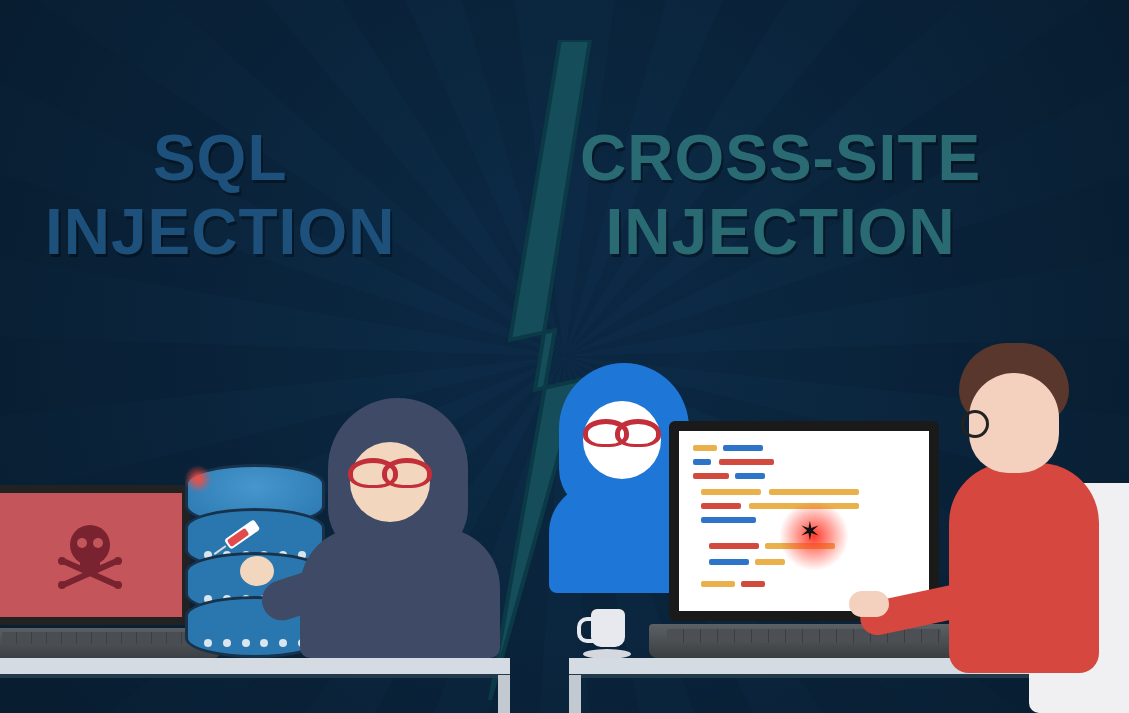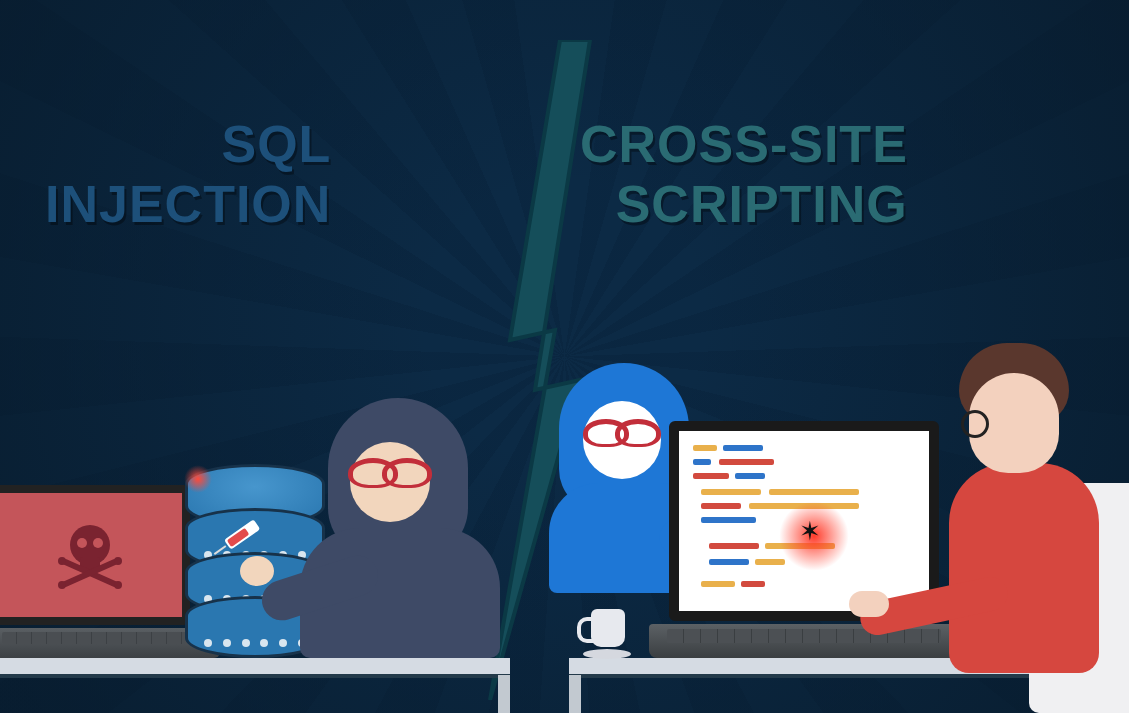--- a/index.html
+++ b/index.html
@@ -23,26 +23,27 @@
     opacity: 0.9;
   }
   .darken-edges {
     position: absolute; inset:0;
     background: radial-gradient(circle at 50% 45%, rgba(12,42,69,0) 20%, rgba(7,25,41,0.7) 95%);
   }
   
   .title {
     position: absolute;
     font-weight: 900;
-    font-size: 52px;
+    font-size: 64px;
     line-height: 1.15;
     letter-spacing: 1px;
-    text-align: right;
+    text-align: center;
     text-shadow: 2px 3px 0 rgba(0,0,0,0.35);
     white-space: pre;
+    margin-top: 7px;
   }
   .title-left {
     left: 45px; top: 115px;
     color: #1d507a;
   }
   .title-right {
     left: 580px; top: 115px;
     color: #2a6b73;
   }
   
@@ -287,21 +288,21 @@
 <div class="rays"></div>
 <div class="darken-edges"></div>
 
 <svg class="bolt" viewBox="0 0 200 660">
   <polygon points="120,0 70,300 115,290 50,660 140,340 95,350 150,0" fill="#154e5a" stroke="#0b3945" stroke-width="4"></polygon>
 </svg>
 
 <div class="title title-left">SQL
 INJECTION</div>
 <div class="title title-right">CROSS-SITE
-SCRIPTING</div>
+INJECTION</div>
 
 <div class="desk-left"></div>
 <div class="desk-side l"></div>
 <div class="desk-right"></div>
 <div class="desk-side r"></div>
 
 <div class="laptop-left">
   <div class="screen">
     <svg width="80" height="80" viewBox="0 0 80 80">
       <g fill="#7a2330">

